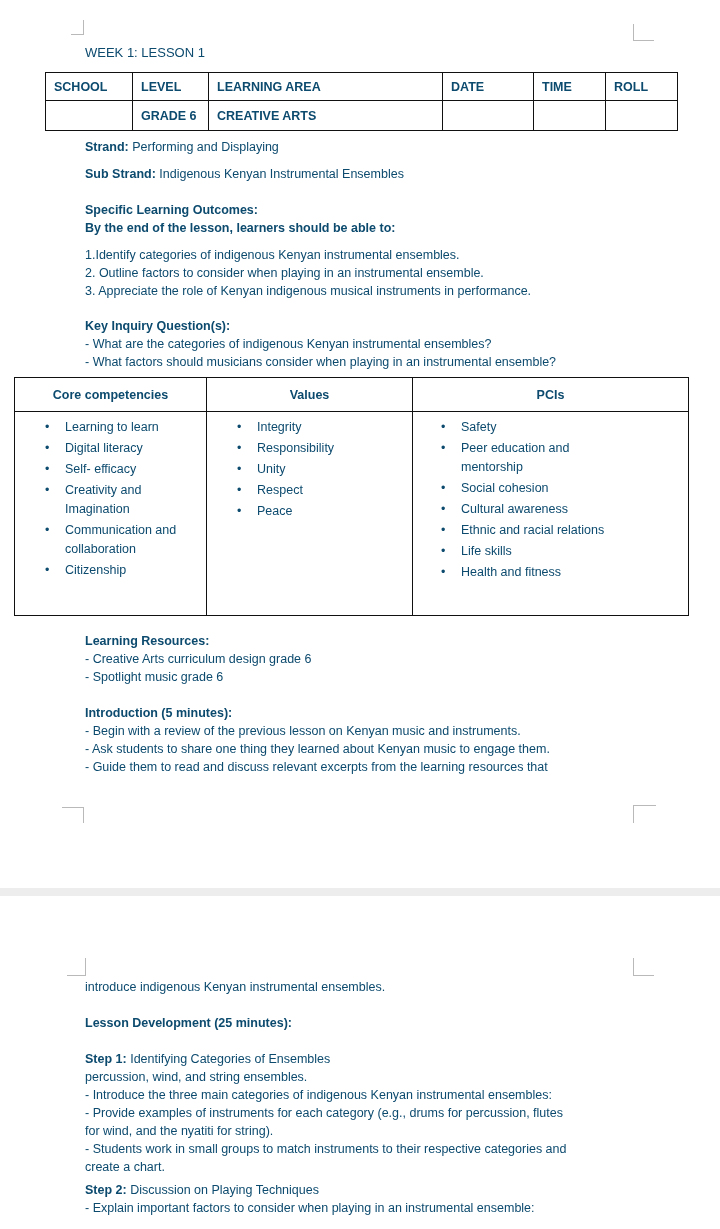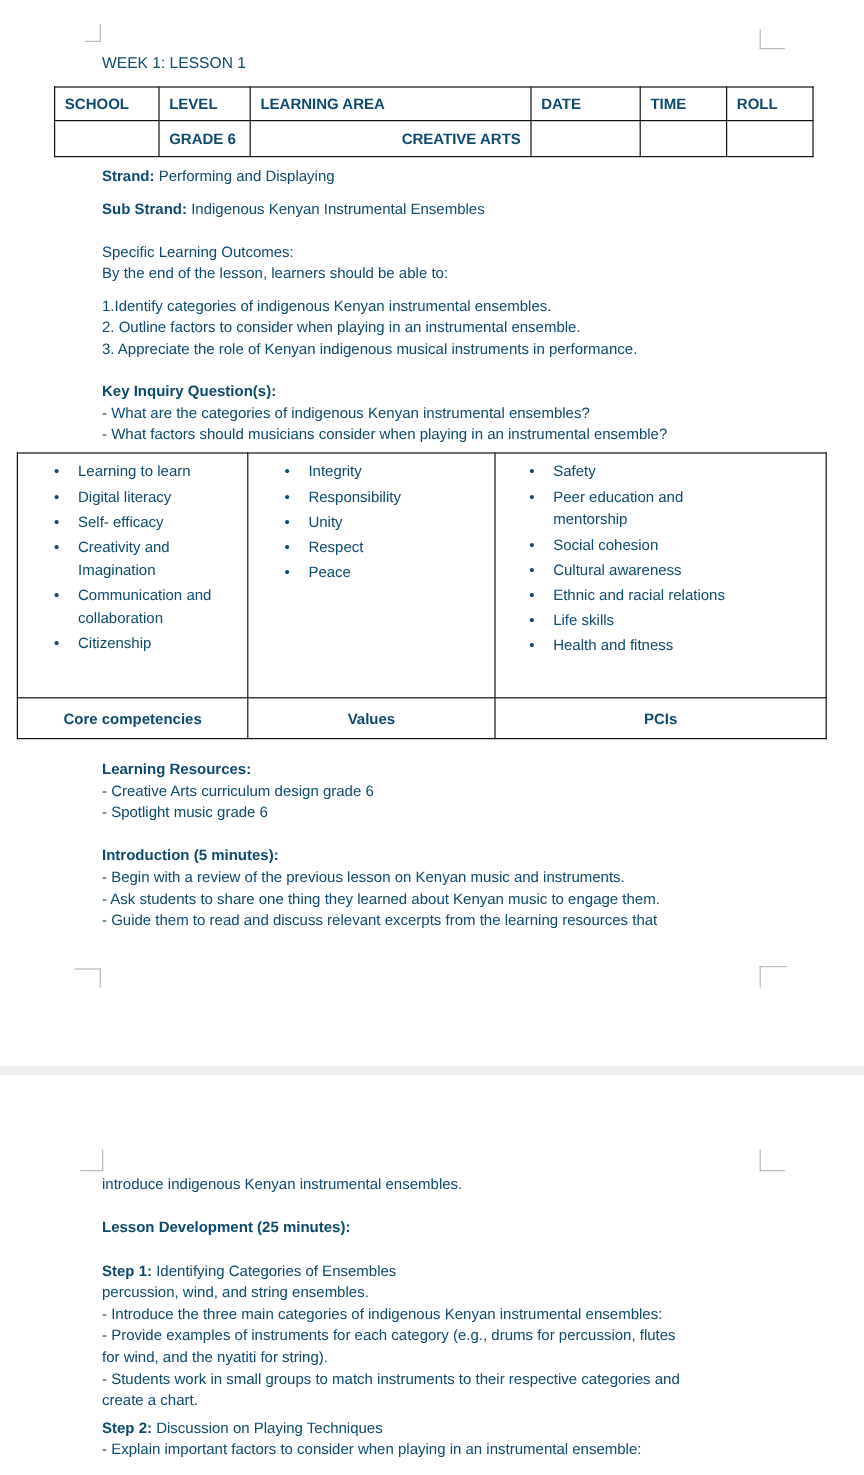--- a/index.html
+++ b/index.html
@@ -18,21 +18,21 @@
   
   .info-table{border-collapse:collapse;table-layout:fixed;width:632px;margin:10px 0 0 45px;}
   .info-table td{border:1px solid #111;padding:4px 8px;font-weight:bold;white-space:nowrap;
                  overflow:hidden;vertical-align:middle;font-size:12.5px;}
   .info-table tr.hrow{height:28px;}
   .info-table tr.vrow{height:30px;}
 
   
   .b-strand{margin-top:7px;}
   .b-substrand{margin-top:9px;}
-  .b-outhead{margin-top:18px;font-weight:normal;}
+  .b-outhead{margin-top:18px;font-weight:bold;}
   .b-outcomes{margin-top:9px;}
   .b-keyinq{margin-top:17px;}
   .b-resources{margin-top:16px;}
   .b-organisation{margin-top:17px;font-weight:bold;}
   .b-introduction{margin-top:18px;}
   .b-continuation{margin-top:82px;}
   .b-lessondev{margin-top:18px;font-weight:bold;}
   .b-step1{margin-top:18px;}
   .b-step2{margin-top:5px;}
   .bold{font-weight:bold;}
@@ -86,21 +86,21 @@
             <td style="border-color: rgb(17, 17, 17);">SCHOOL</td>
             <td style="border-color: rgb(17, 17, 17);">LEVEL</td>
             <td style="border-color: rgb(17, 17, 17);">LEARNING AREA</td>
             <td style="border-color: rgb(17, 17, 17);">DATE</td>
             <td style="border-color: rgb(17, 17, 17);">TIME</td>
             <td style="border-color: rgb(17, 17, 17);">ROLL</td>
           </tr>
         <tr class="vrow">
             <td style="border-color: rgb(17, 17, 17);"></td>
             <td style="border-color: rgb(17, 17, 17);">GRADE 6</td>
-            <td style="border-color: rgb(17, 17, 17); text-align: right;">CREATIVE ARTS</td>
+            <td style="border-color: rgb(17, 17, 17);">CREATIVE ARTS</td>
             <td style="border-color: rgb(17, 17, 17);"></td>
             <td style="border-color: rgb(17, 17, 17);"></td>
             <td style="border-color: rgb(17, 17, 17);"></td>
           </tr>
       </tbody>
     </table>
 
     <div class="content">
       <div class="line b-strand"><b class="bold">Strand:</b><span> Performing and Displaying</span></div>
       <div class="line b-substrand"><b class="bold">Sub Strand:</b><span> Indigenous Kenyan Instrumental Ensembles</span></div>
@@ -126,20 +126,25 @@
     </div>
 
     <table class="matrix">
       <colgroup>
         <col style="width:192px">
           <col style="width:206px">
           <col style="width:276px">
       </colgroup>
       <tbody>
         <tr>
+            <th style="border-color: rgb(17, 17, 17);">Core competencies</th>
+            <th style="border-color: rgb(17, 17, 17);">Values</th>
+            <th style="border-color: rgb(17, 17, 17);">PCIs</th>
+          </tr>
+        <tr>
           <td class="c1" style="border-color: rgb(17, 17, 17);">
             <ul>
                 <li>
                   <span class="li-text">Learning to learn</span>
                 </li>
                 <li>
                   <span class="li-text">Digital literacy</span>
                 </li>
                 <li>
                   <span class="li-text">Self- efficacy</span>
@@ -193,25 +198,20 @@
                 </li>
                 <li>
                   <span class="li-text">Life skills</span>
                 </li>
                 <li>
                   <span class="li-text">Health and fitness</span>
                 </li>
               </ul>
           </td>
         </tr>
-        <tr>
-            <th style="border-color: rgb(17, 17, 17);">Core competencies</th>
-            <th style="border-color: rgb(17, 17, 17);">Values</th>
-            <th style="border-color: rgb(17, 17, 17);">PCIs</th>
-          </tr>
       </tbody>
     </table>
 
     <div class="content">
       <div class="b-resources">
         <div class="line bold">Learning Resources:</div>
         <div>
             <div class="line">- Creative Arts curriculum design grade 6</div>
             <div class="line">- Spotlight music grade 6</div>
           </div>

